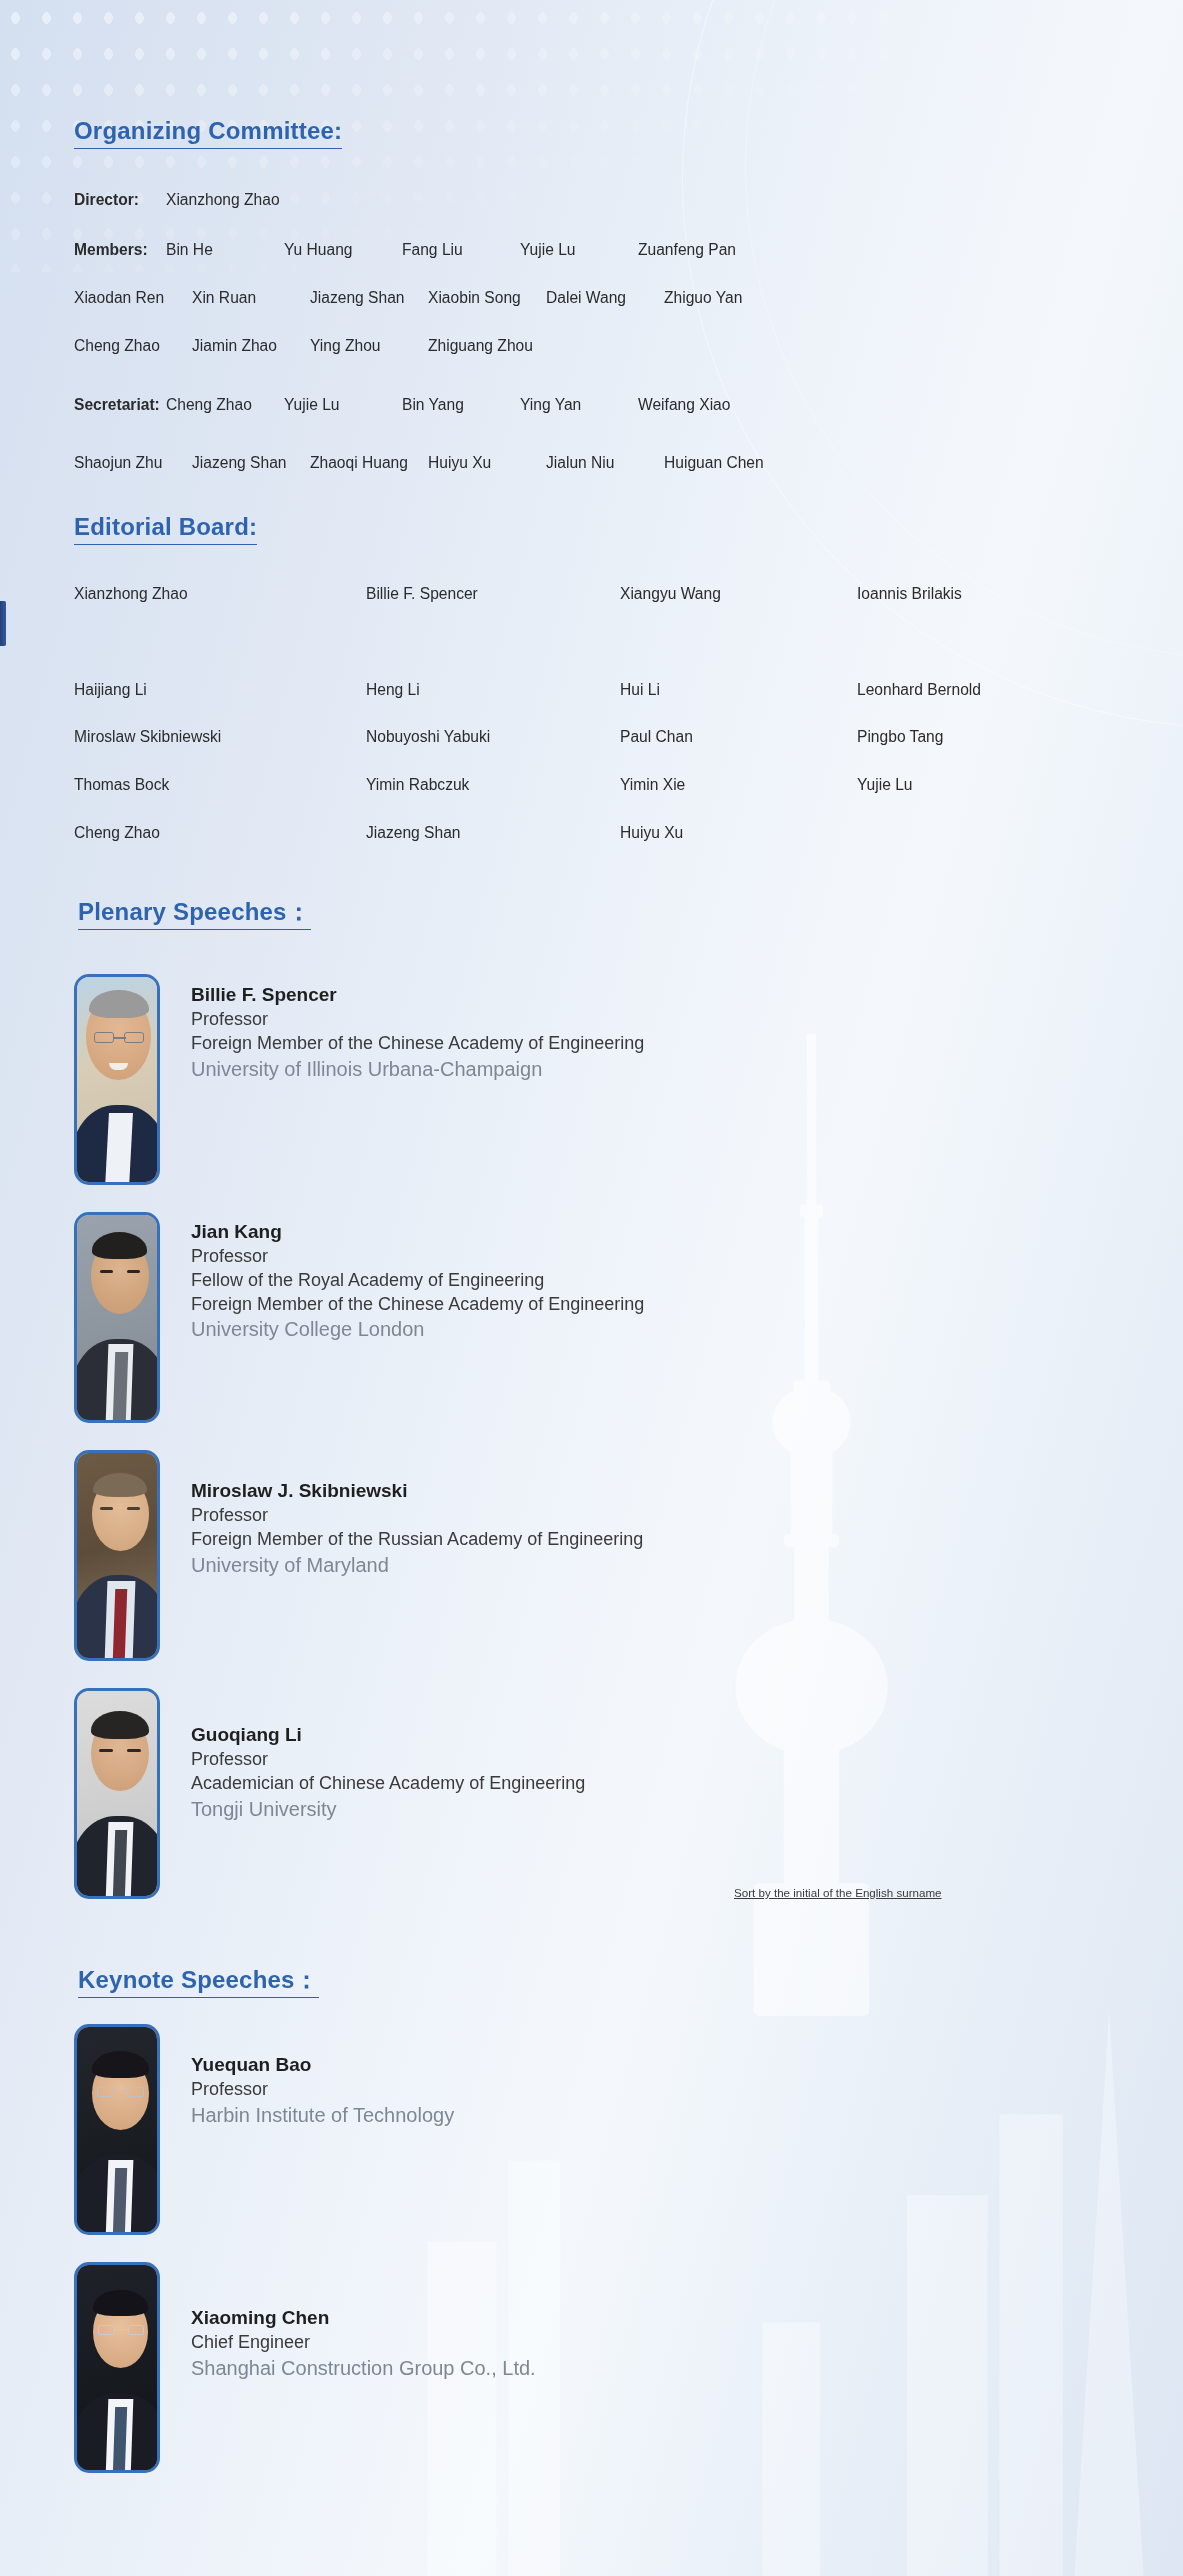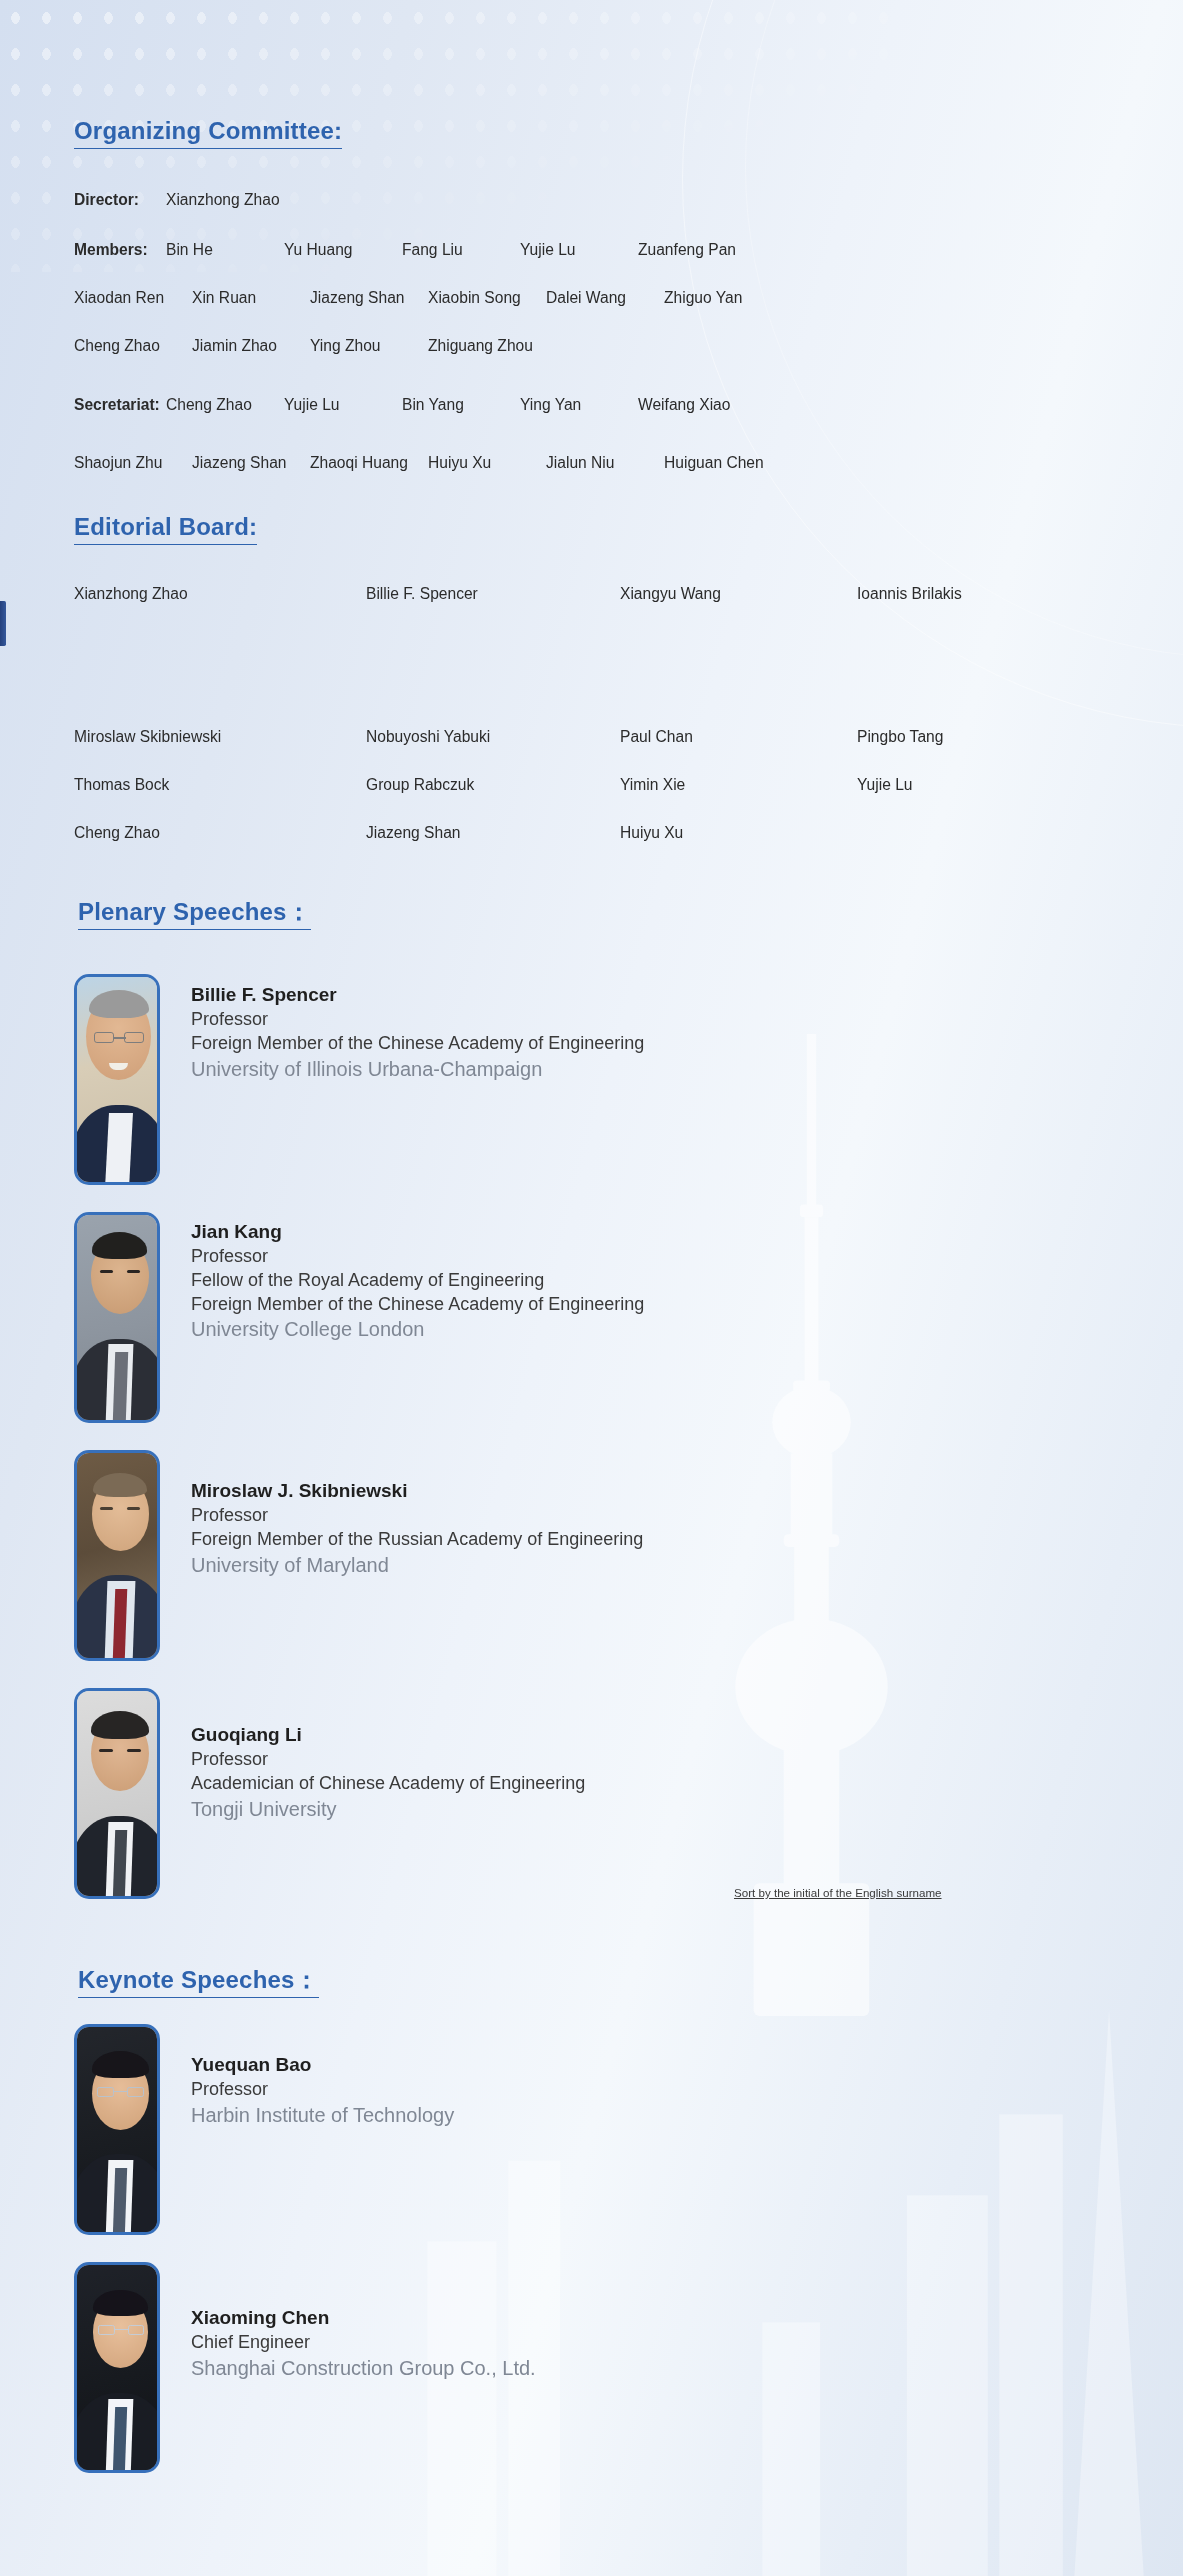--- a/index.html
+++ b/index.html
@@ -202,31 +202,37 @@
   <div class="sec-head" style="left:74px; top:514px;">Editorial Board:</div>
 
   <div class="row grid4" style="left:74px; top:585px;">
     <span class="nm" style="width:292px;flex:0 0 292px;">Xianzhong Zhao</span>
     <span class="nm" style="width:254px;flex:0 0 254px;">Billie F. Spencer</span>
     <span class="nm" style="width:237px;flex:0 0 237px;">Xiangyu Wang</span>
     <span class="nm">Ioannis Brilakis</span>
   </div>
 
 
+  <div class="row grid4" style="left:74px; top:681px;">
+    <span class="nm" style="width:292px;flex:0 0 292px;">Haijiang Li</span>
+    <span class="nm" style="width:254px;flex:0 0 254px;">Heng Li</span>
+    <span class="nm" style="width:237px;flex:0 0 237px;">Hui Li</span>
+    <span class="nm">Leonhard Bernold</span>
+  </div>
 
   <div class="row grid4" style="left:74px; top:728px;">
     <span class="nm" style="width:292px;flex:0 0 292px;">Miroslaw Skibniewski</span>
     <span class="nm" style="width:254px;flex:0 0 254px;">Nobuyoshi Yabuki</span>
     <span class="nm" style="width:237px;flex:0 0 237px;">Paul Chan</span>
     <span class="nm">Pingbo Tang</span>
   </div>
 
   <div class="row grid4" style="left:74px; top:776px;">
     <span class="nm" style="width:292px;flex:0 0 292px;">Thomas Bock</span>
-    <span class="nm" style="width:254px;flex:0 0 254px;">Group Rabczuk</span>
+    <span class="nm" style="width:254px;flex:0 0 254px;">Yimin Rabczuk</span>
     <span class="nm" style="width:237px;flex:0 0 237px;">Yimin Xie</span>
     <span class="nm">Yujie Lu</span>
   </div>
 
   <div class="row grid4" style="left:74px; top:824px;">
     <span class="nm" style="width:292px;flex:0 0 292px;">Cheng Zhao</span>
     <span class="nm" style="width:254px;flex:0 0 254px;">Jiazeng Shan</span>
     <span class="nm" style="width:237px;flex:0 0 237px;">Huiyu Xu</span>
   </div>
 

